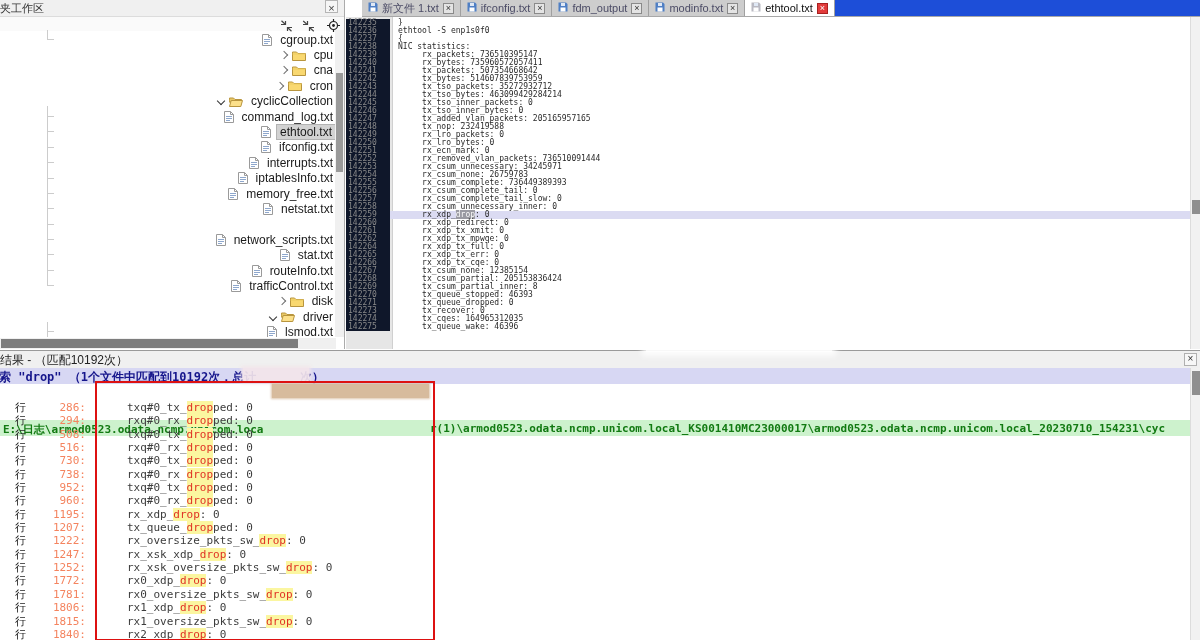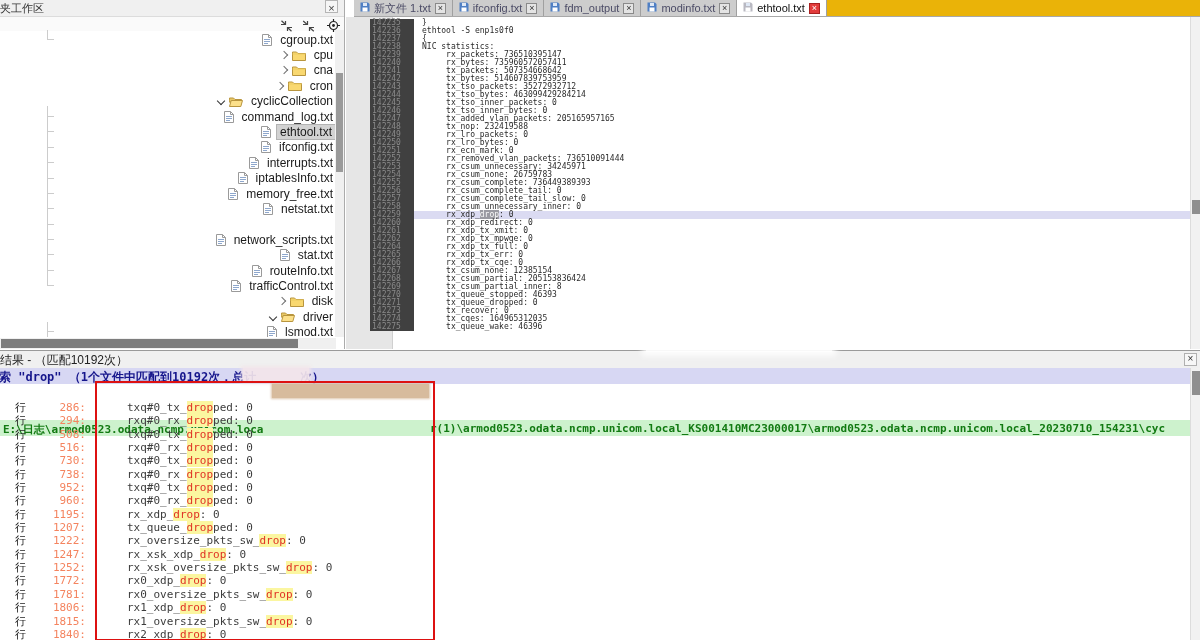--- a/index.html
+++ b/index.html
@@ -20,29 +20,29 @@
   .titem .iicon{display:inline-flex;margin-right:5px;flex:0 0 auto;}
   .titem .tlabel{padding:0 3px;line-height:14px;}
   .titem .tlabel.sel{background:#d2d2d2;border:1px solid #b3b3b3;}
   .guide{position:absolute;width:1px;background:#cccccc;left:47px;}
   .ws-vscroll{position:absolute;right:0;top:30px;width:9px;height:307px;background:#f0f0f0;}
   .ws-vscroll .thumb{position:absolute;left:1px;width:7px;background:#9a9a9a;}
   .ws-hscroll{position:absolute;left:0;bottom:0;width:336px;height:11px;background:#f0f0f0;}
   .ws-hscroll .thumb{position:absolute;top:1px;height:9px;background:#7d7d7d;}
   
   .ed-panel{position:absolute;left:346px;top:0;width:854px;height:349px;background:#fff;}
-  .tabbar{position:absolute;left:8px;top:0;right:0;height:17px;background:#eab308;border-bottom:1px solid #a8a8a8;display:flex;box-sizing:border-box;}
+  .tabbar{position:absolute;left:16px;top:0;right:0;height:17px;background:#1d4ed8;border-bottom:1px solid #a8a8a8;display:flex;box-sizing:border-box;}
   .tab{display:flex;align-items:center;gap:4px;padding:0 6px;background:#cdcdcd;border-right:1px solid #a0a0a0;font-size:11px;color:#4c4c66;height:16px;}
   .tab.active{background:#ffffff;color:#111;}
   .tab .tclose{font-size:9px;line-height:9px;width:9px;height:9px;text-align:center;border:1px solid #8a8a8a;color:#333;background:#e4e4e4;}
   .tab.active .tclose{background:#e23b3b;border-color:#a82020;color:#fff;}
   .ed-body{position:absolute;left:0;top:17px;right:10px;bottom:0;background:#fff;overflow:hidden;padding-top:2px;box-sizing:border-box;}
   .gutter-bg{position:absolute;left:0;top:0;bottom:0;width:46px;background:#e6e6e6;border-right:1px solid #d0d0d0;}
   .ed-line{display:flex;height:8px;line-height:8px;font-family:"DejaVu Sans Mono","Liberation Mono",monospace;font-size:8px;position:relative;}
-  .ed-num{width:44px;padding-left:2px;color:#8a8a8a;background:#404040;flex:0 0 auto;box-sizing:border-box;margin-left:24px;}
+  .ed-num{width:44px;padding-left:2px;color:#8a8a8a;background:#0f172a;flex:0 0 auto;box-sizing:border-box;}
   .ed-text{flex:1;padding-left:8px;white-space:pre;color:#2a2a2a;}
   .ed-line.current .ed-text{background:#dbdbf2;}
   .ed-text .emark{background:#9a9aa2;color:#f8f8f8;}
   .ed-vscroll{position:absolute;right:0;top:17px;width:10px;bottom:0;background:#f1f1f1;border-left:1px solid #dcdcdc;box-sizing:border-box;}
   .ed-vscroll .thumb{position:absolute;left:1px;width:8px;background:#8f8f8f;}
   
   .res-panel{position:absolute;left:0;top:350px;width:1200px;height:290px;background:#fff;border-top:1px solid #9a9a9a;box-sizing:border-box;}
   .res-header{position:relative;height:17px;background:#f0f0f0;border-bottom:1px solid #d8d8d8;overflow:hidden;}
   .res-title{position:absolute;left:-24px;top:1px;font-size:12px;color:#222;white-space:nowrap;}
   .res-close{position:absolute;right:3px;top:2px;font-size:10px;color:#333;line-height:10px;width:11px;height:11px;text-align:center;border:1px solid #b0b0b0;background:#f7f7f7;}

